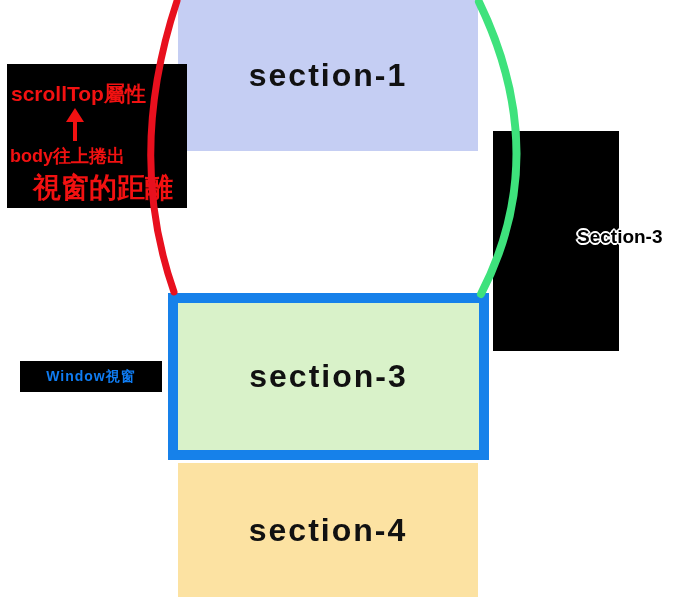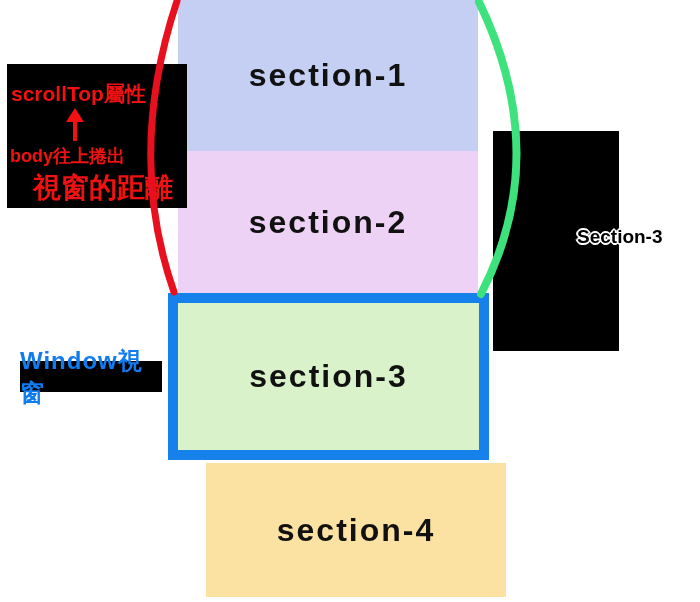--- a/index.html
+++ b/index.html
@@ -1,20 +1,21 @@
 <!DOCTYPE html>
 <html><head>
 <meta charset="utf-8">
 <style>
   * { margin:0; padding:0; box-sizing:border-box; }
   html,body { background:#fff; }
   .canvas {
     position:relative; width:700px; height:602px;
     background:#fff; overflow:hidden;
     font-family:"Liberation Sans","DejaVu Sans",sans-serif;
+    text-align:center;
   }
   
   .sec {
     position:absolute; left:178px; width:300px;
     display:flex; align-items:center; justify-content:center;
     z-index:1;
   }
   .sec1 { top:0;     height:151px; }
   .sec2 { top:151px; height:142px; }
   .sec4 { top:463px; height:134px; }
@@ -50,42 +51,39 @@
     font-size:19px; font-weight:bold; color:#000; white-space:nowrap;
     text-shadow:
       2px 0 0 #fff, -2px 0 0 #fff, 0 2px 0 #fff, 0 -2px 0 #fff,
       1px 1px 0 #fff, -1px -1px 0 #fff, 1px -1px 0 #fff, -1px 1px 0 #fff;
   }
   
   .window-tag {
     position:absolute; left:20px; top:361px; width:142px; height:31px;
     background:#000; z-index:4;
     display:flex; align-items:center; justify-content:center;
-    font-size:24px; font-weight:bold; letter-spacing:1px;
+    font-size:14px; font-weight:bold; letter-spacing:1px;
   }
   
   .overlay {
     position:absolute; left:0; top:0; width:700px; height:602px;
     z-index:6; pointer-events:none;
   }
 </style>
 </head>
 <body>
 
 <div class="canvas">
 
   <div class="sec sec1" style="background-color: rgb(197, 206, 243);">
     <span class="sec-label">section-1</span>
   </div>
 
-  <div class="sec sec2" style="background-color: rgb(238, 210, 246);">
-    <span class="sec-label">section-2</span>
-  </div>
 
-  <div class="sec sec4" style="background-color: rgb(252, 226, 162); margin-left: 28px;">
+  <div class="sec sec4" style="background-color: rgb(252, 226, 162);">
     <span class="sec-label">section-4</span>
   </div>
 
   <div class="window-box" style="border-color: rgb(22, 129, 234);">
     <div class="sec3-fill" style="background-color: rgb(217, 242, 201);">
       <span class="sec-label">section-3</span>
     </div>
   </div>
 
   <div class="note-left" style="background-color: rgb(0, 0, 0);">

